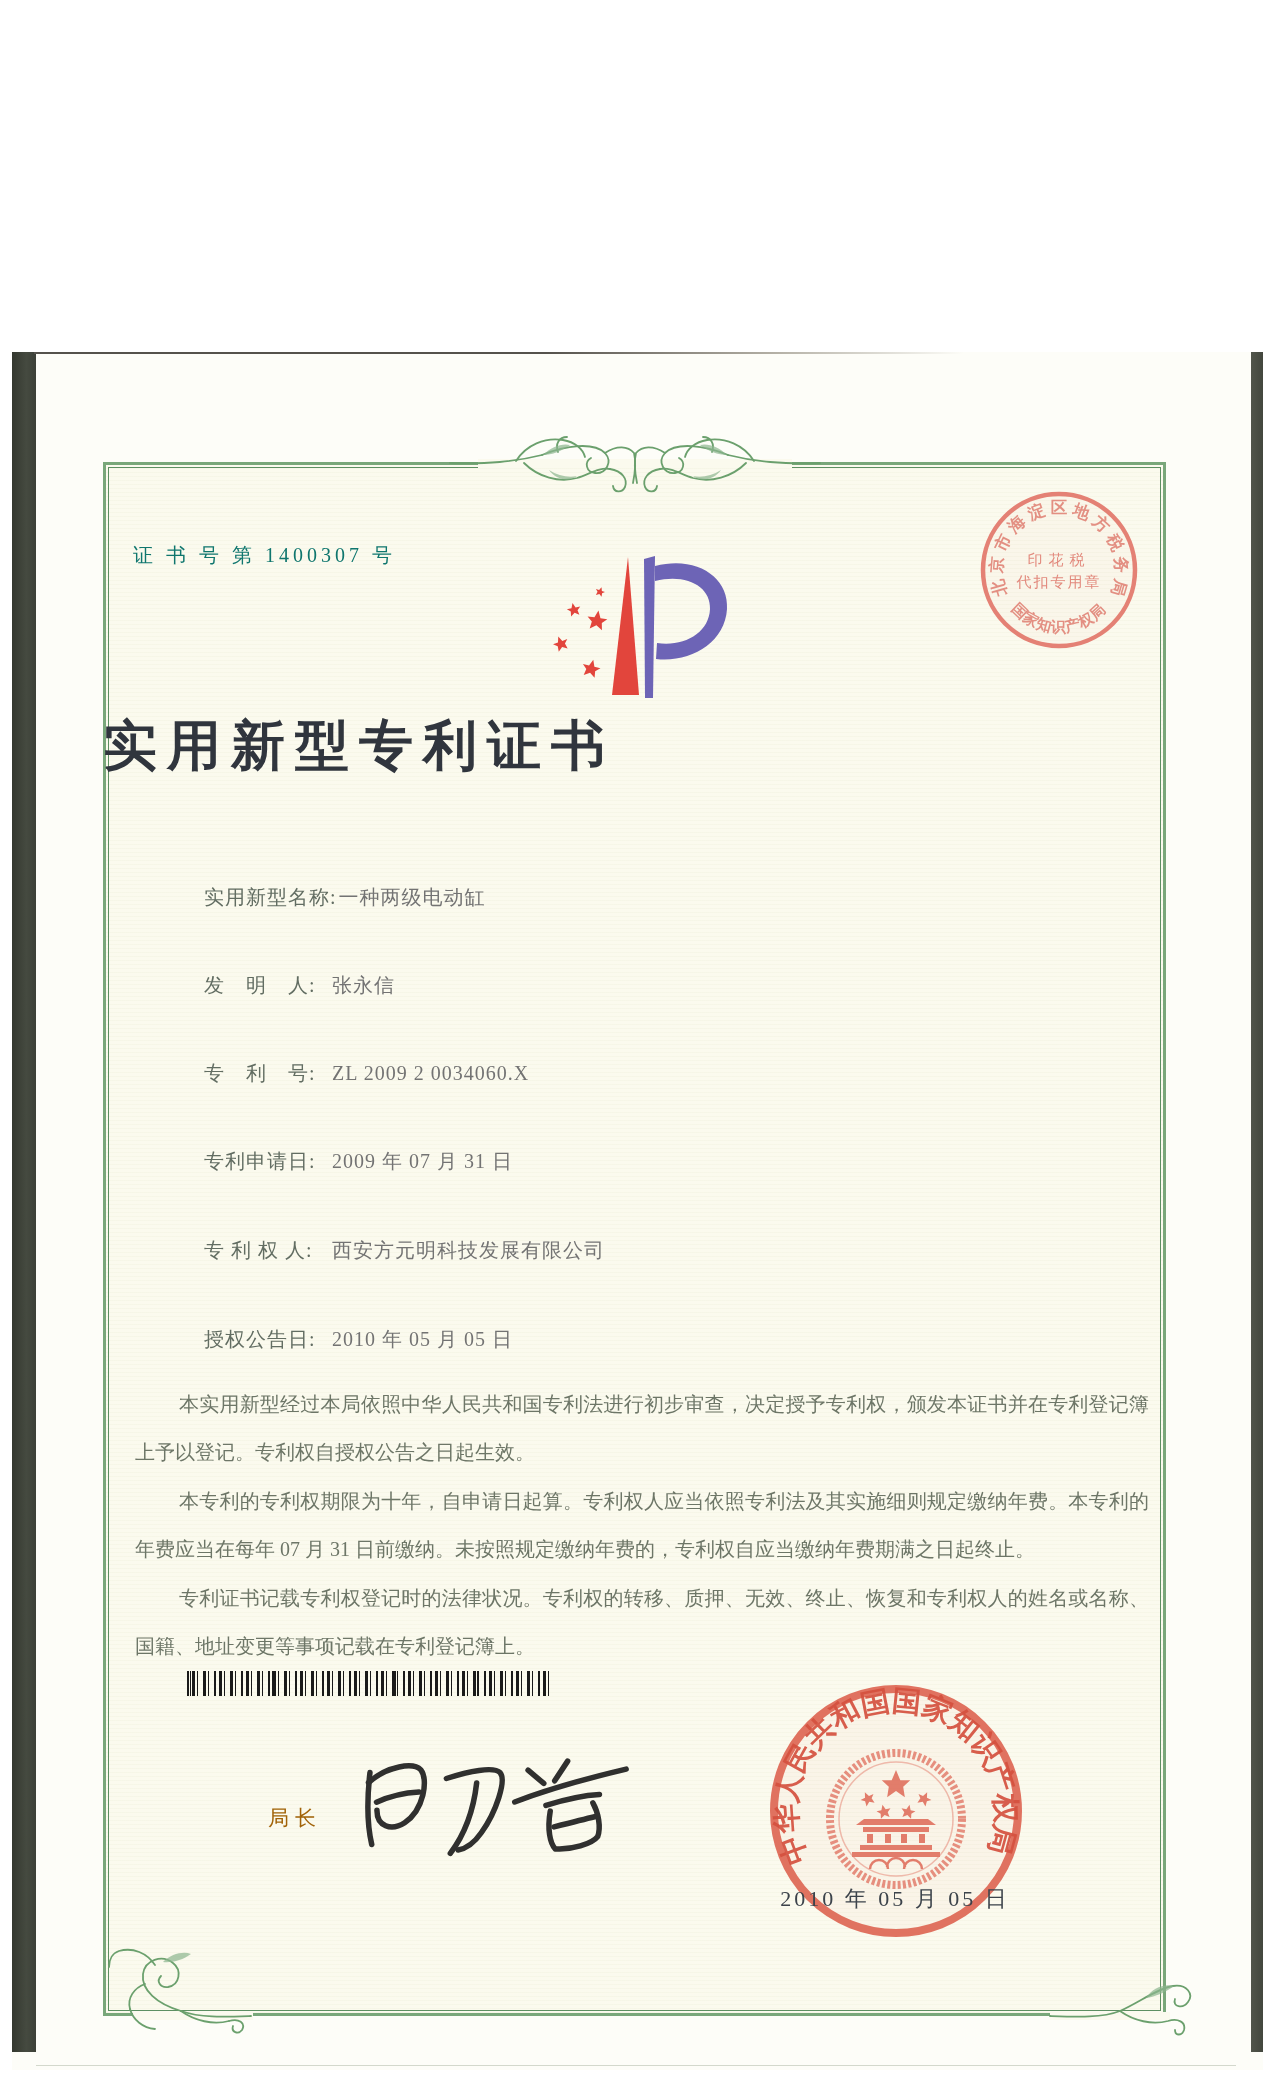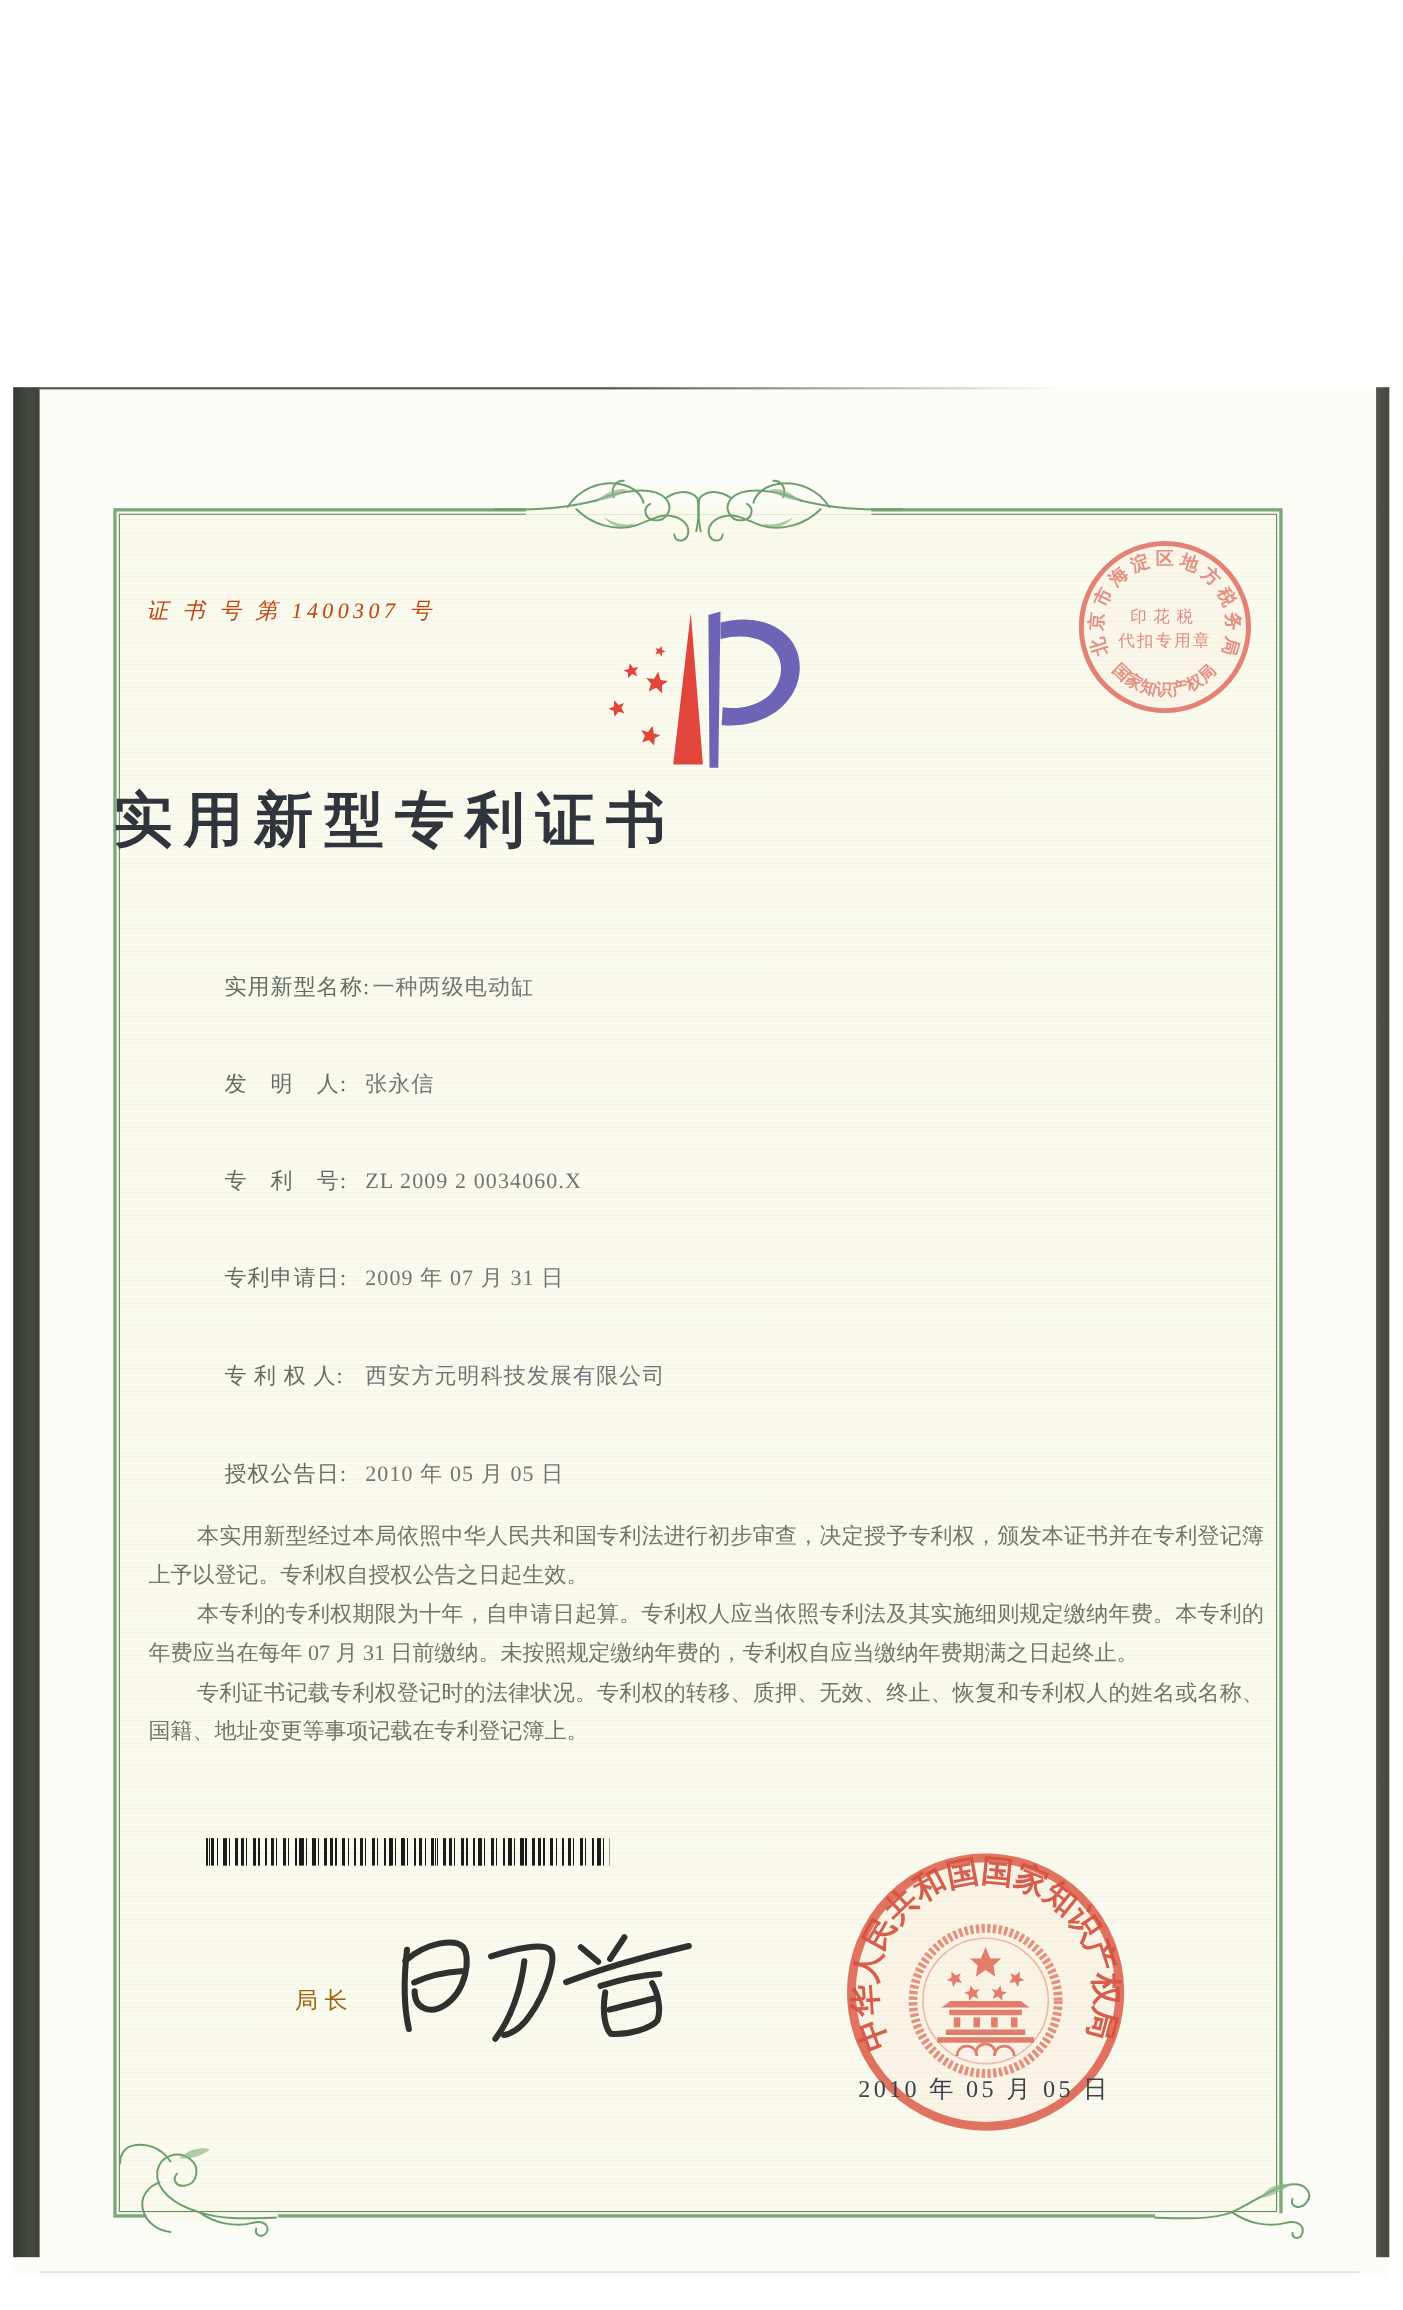--- a/index.html
+++ b/index.html
@@ -39,36 +39,36 @@
   .frame-inner{
     position:absolute;inset:2px;border:1px solid #5d8f62;
   }
   .orn{position:absolute;}
   .orn-top{left:436px;top:78px;width:374px;height:80px;}
   .orn-bl{left:93px;top:1592px;width:148px;height:102px;}
   .orn-br{left:1036px;top:1628px;width:150px;height:62px;}
 
   .cert-no{
     position:absolute;left:121px;top:190px;
-    font-size:20px;letter-spacing:4px;color:#c2410c;white-space:nowrap;font-style:italic;
+    font-size:20px;letter-spacing:4px;color:#0f766e;white-space:nowrap;
   }
   .sipo-logo{position:absolute;left:536px;top:200px;width:190px;height:150px;}
   .title{
     position:absolute;left:91px;top:358px;width:1063px;text-align:left;
     font-size:54px;font-weight:bold;letter-spacing:10px;color:#30353d;white-space:nowrap;
   }
   .field-row{
     position:absolute;left:156px;height:28px;white-space:nowrap;
     font-size:20px;color:#626d62;
   }
   .flabel{display:inline-block;min-width:126px;letter-spacing:1px;margin-left:36px;}
   .fvalue{margin-left:2px;color:#737373;letter-spacing:1px;}
   .body-text{
     position:absolute;left:123px;top:1028px;width:1014px;
-    font-size:20px;line-height:35px;color:#6d7667;text-align:justify;
+    font-size:20px;line-height:48px;color:#6d7667;text-align:justify;
   }
   .body-text p{margin:0 0 1px 0;text-indent:2.2em;}
   .barcode{
     position:absolute;left:175px;top:1319px;width:367px;height:25px;
     background-image:
       repeating-linear-gradient(90deg,#1a1a1a 0 2px,rgba(0,0,0,0) 2px 5px,#1a1a1a 5px 8px,rgba(0,0,0,0) 8px 10px,#1a1a1a 10px 11px,rgba(0,0,0,0) 11px 16px,#1a1a1a 16px 19px,rgba(0,0,0,0) 19px 21px,#1a1a1a 21px 22px,rgba(0,0,0,0) 22px 27px),
       repeating-linear-gradient(90deg,rgba(0,0,0,0) 0 3px,#1a1a1a 3px 4px,rgba(0,0,0,0) 4px 41px);
   }
   .director-label{
     position:absolute;left:256px;top:1452px;

